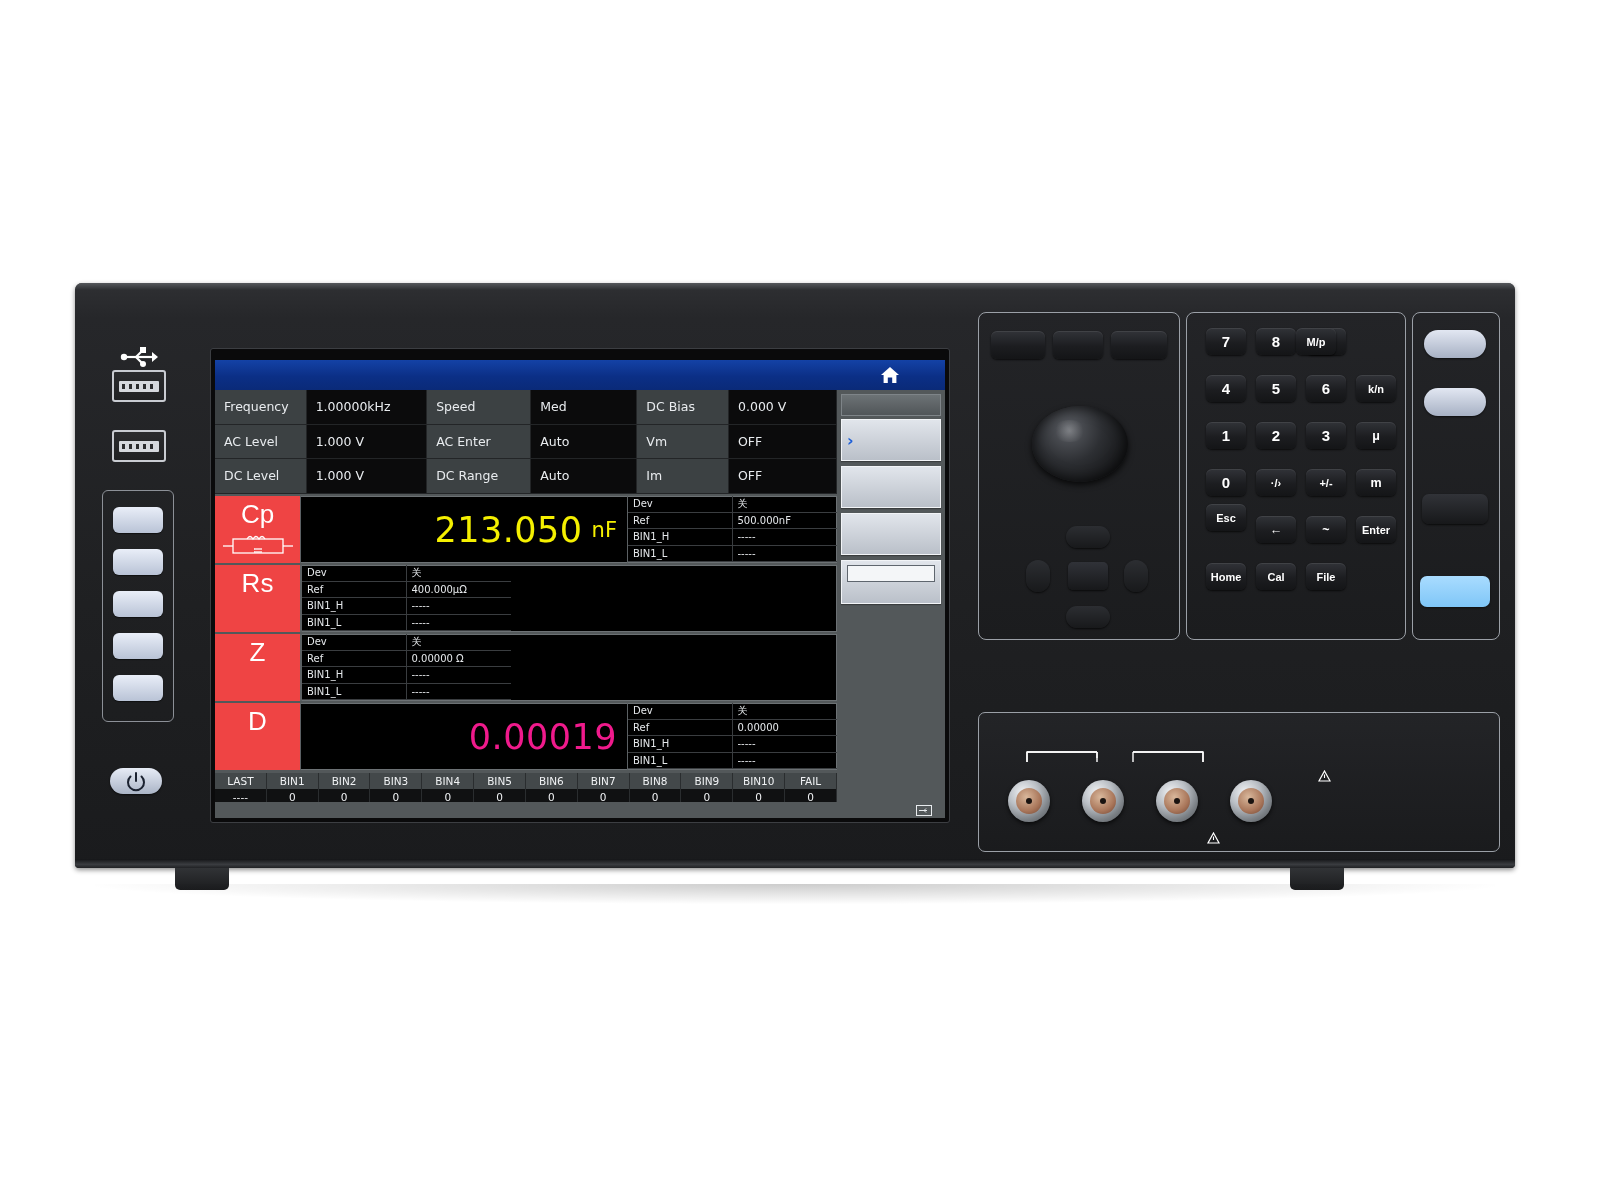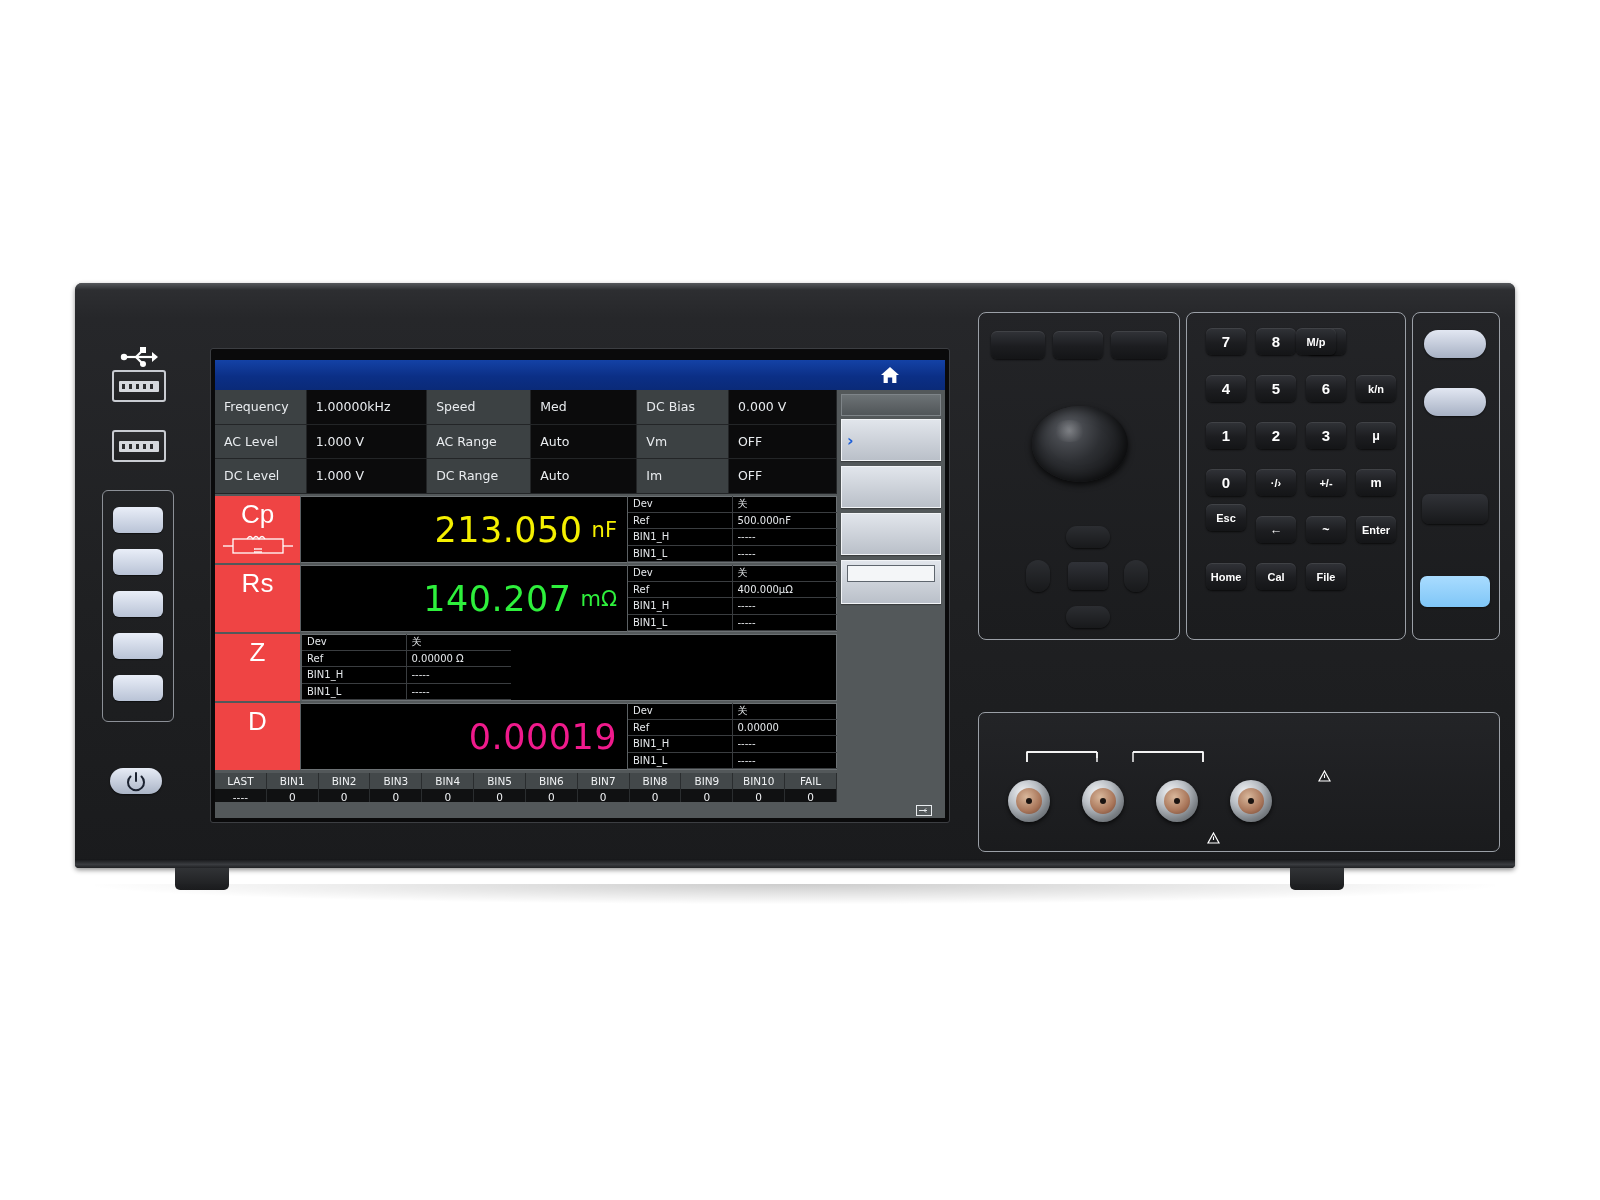--- a/index.html
+++ b/index.html
@@ -392,21 +392,21 @@
           <div class="pcell lab w-lab1">Frequency</div>
           <div class="pcell val w-val1">1.00000kHz</div>
           <div class="pcell lab w-lab2">Speed</div>
           <div class="pcell val w-val2">Med</div>
           <div class="pcell lab w-lab3">DC Bias</div>
           <div class="pcell val w-val3">0.000 V</div>
         </div>
         <div class="prow">
           <div class="pcell lab w-lab1">AC Level</div>
           <div class="pcell val w-val1">1.000 V</div>
-          <div class="pcell lab w-lab2">AC Range</div>
+          <div class="pcell lab w-lab2">AC Enter</div>
           <div class="pcell val w-val2">Auto</div>
           <div class="pcell lab w-lab3">Vm</div>
           <div class="pcell val w-val3">OFF</div>
         </div>
         <div class="prow">
           <div class="pcell lab w-lab1">DC Level</div>
           <div class="pcell val w-val1">1.000 V</div>
           <div class="pcell lab w-lab2">DC Range</div>
           <div class="pcell val w-val2">Auto</div>
           <div class="pcell lab w-lab3">Im</div>
@@ -444,24 +444,20 @@
               <div class="cell">关</div>
               <div class="cell">500.000nF</div>
               <div class="cell">-----</div>
               <div class="cell">-----</div>
             </div>
           </div>
         </div>
         <div class="mrow">
           <div class="m-sym">
             <div class="sy">Rs</div>
-          </div>
-          <div class="m-main">
-            <div class="m-val" style="color: rgb(46, 240, 60);">140.207</div>
-            <div class="m-unit" style="color: rgb(46, 240, 60);">mΩ</div>
           </div>
           <div class="m-side">
             <div class="col k">
               <div class="cell">Dev</div>
               <div class="cell">Ref</div>
               <div class="cell">BIN1_H</div>
               <div class="cell">BIN1_L</div>
             </div>
             <div class="col v">
               <div class="cell">关</div>

